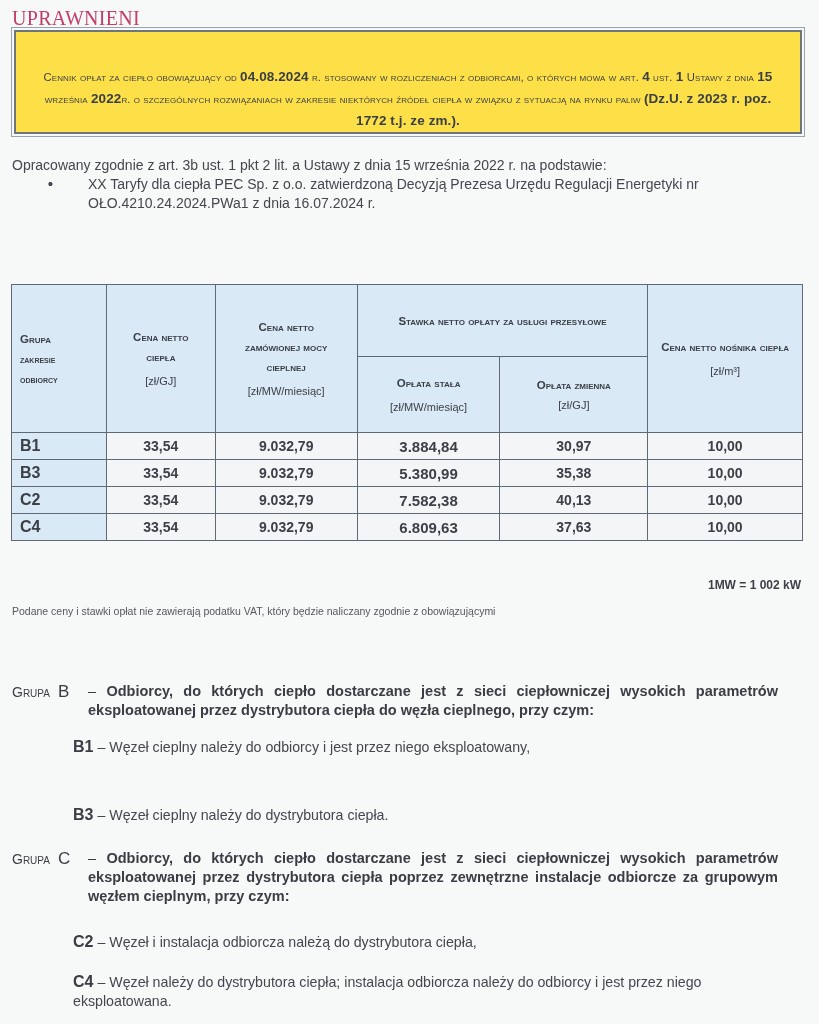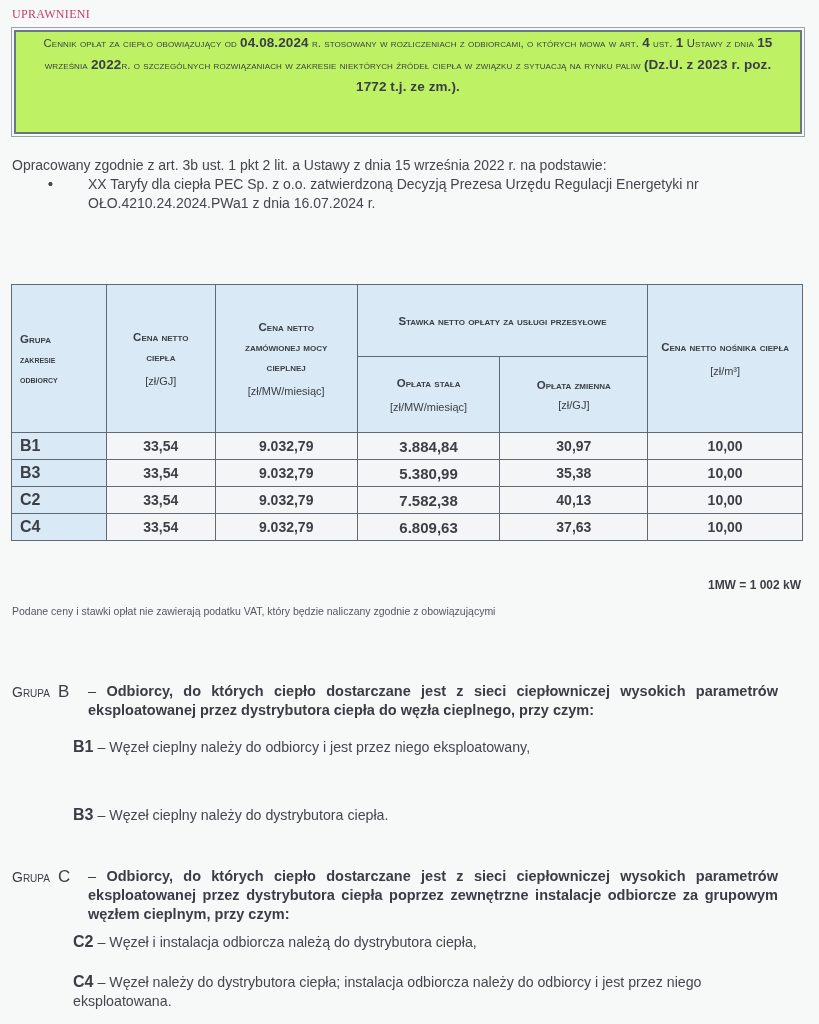--- a/index.html
+++ b/index.html
@@ -1,20 +1,20 @@
 <!DOCTYPE html>
 <html><head>
 <meta charset="utf-8">
 <style>
   * { box-sizing: border-box; margin: 0; padding: 0; }
   html, body { width: 819px; height: 1024px; background: #f7f8f8; overflow: hidden; }
   body { font-family: "Liberation Sans", sans-serif; color: #3a3d44; position: relative; }
   .sc { font-variant: small-caps; }
-  .top-label { position: absolute; left: 12px; top: 7px; font-family: "Liberation Serif", serif; font-size: 12px; color: #c43d6a; letter-spacing: 0.3px; }
-  .title-box { position: absolute; left: 14px; top: 30px; width: 788px; height: 104px; border: 2px solid #6c7680; outline: 1px solid #9aa3ab; outline-offset: 2px; background: #bef264; display: flex; align-items: flex-start; justify-content: center; }
+  .top-label { position: absolute; left: 12px; top: 7px; font-family: "Liberation Serif", serif; font-size: 20px; color: #c43d6a; letter-spacing: 0.3px; }
+  .title-box { position: absolute; left: 14px; top: 30px; width: 788px; height: 104px; border: 2px solid #6c7680; outline: 1px solid #9aa3ab; outline-offset: 2px; background: #fde047; display: flex; align-items: flex-end; justify-content: center; }
   .title-box p { text-align: center; font-size: 11.3px; line-height: 21px; font-variant: small-caps; letter-spacing: 0.1px; color: #3a3e46; padding: 0 14px; }
   .title-box b { font-variant: normal; font-size: 13.5px; }
   .intro { position: absolute; left: 12px; top: 156px; width: 800px; font-size: 14px; line-height: 19px; color: #44474d; }
   .intro ul { list-style: none; margin-left: 58px; }
   .intro li { position: relative; margin-left: 18px; }
   .intro li .bullet { position: absolute; left: -40px; top: 0; }
   table.tariff { position: absolute; left: 11px; top: 284px; width: 792px; border-collapse: collapse; font-size: 11px; }
   table.tariff td, table.tariff th { border: 1px solid #5f6a74; margin-top: 12px; }
   table.tariff th { background: #d9e9f5; font-weight: normal; color: #3a3e46; text-align: center; vertical-align: middle; line-height: 20px; }
   table.tariff th .h { font-variant: small-caps; font-weight: bold; font-size: 11.5px; }
@@ -152,21 +152,21 @@
   <b>B1</b>
   <span>–</span>
   <span>Węzeł cieplny należy do odbiorcy i jest przez niego eksploatowany,</span>
 </div>
 <div class="sub" style="top:805px">
   <b>B3</b>
   <span>–</span>
   <span>Węzeł cieplny należy do dystrybutora ciepła.</span>
 </div>
 
-<div class="group" style="top:867px">
+<div class="group" style="top:849px">
   <div class="g-head">
     <div class="g-label">
       <span class="sc">Grupa</span>&nbsp;
       <span class="g-letter">C</span>
     </div>
     <div class="g-text">
       <span class="dash">–</span>
       <span>Odbiorcy, do których ciepło dostarczane jest z sieci ciepłowniczej wysokich parametrów eksploatowanej przez dystrybutora ciepła poprzez zewnętrzne instalacje odbiorcze za grupowym węzłem cieplnym, przy czym:</span>
     </div>
   </div>

